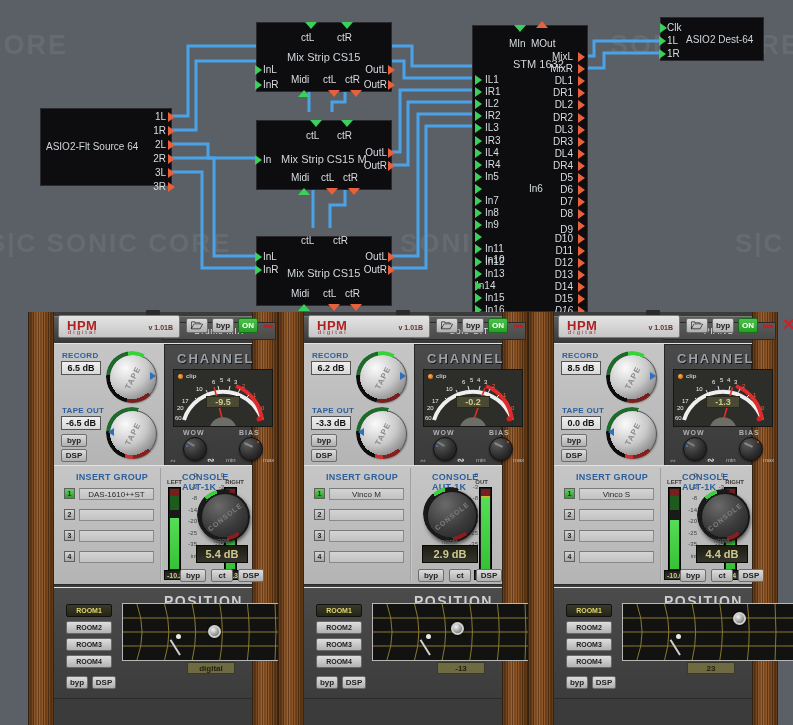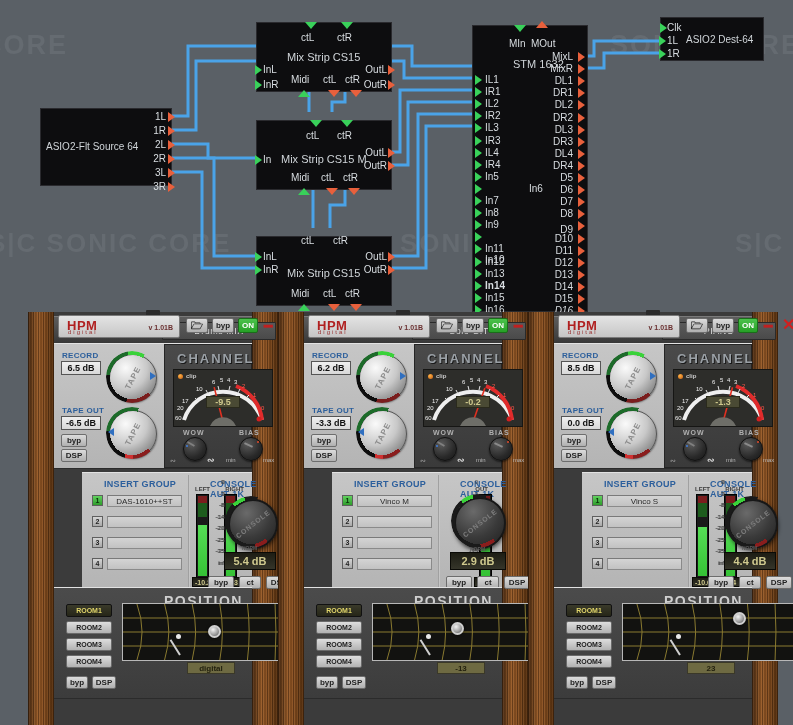--- a/index.html
+++ b/index.html
@@ -61,21 +61,21 @@
   .namefield{position:absolute;left:108px;top:5px;width:112px;height:16px;
              background:linear-gradient(#5a5a5a,#4a4a4a);
              border:1px solid #2a2a2a;border-radius:1px;
              color:#dadada;font-size:9px;text-align:center;line-height:16px;
              letter-spacing:.5px;}
 
   .sec{position:absolute;left:0;right:0;
        background:linear-gradient(#c6c6c6,#b4b4b4);
        border-top:1px solid #e2e2e2;border-bottom:1px solid #2b2b2b;}
   .sec1{top:31px;height:124px;}
-  .sec2{top:160px;height:118px;margin-left:28px;}
+  .sec2{top:153px;height:118px;}
   .sec3{top:275px;height:110px;
         background:linear-gradient(#4b4b4b,#3c3c3c);}
   .sec4{top:386px;height:27px;background:#3b3b3b;border:none;}
 
   .lbl{position:absolute;color:#2c5f9c;font-size:8px;font-weight:bold;
        letter-spacing:.3px;}
   .lcd{position:absolute;background:linear-gradient(#1d1d14,#35352a);
        border:1px solid #0a0a06;color:#cfc98e;font-size:9px;
        text-align:center;font-weight:bold;box-sizing:border-box;}
   .lcdw{position:absolute;background:linear-gradient(#f0f0f0,#d8d8d8);
@@ -319,21 +319,21 @@
         <div class="pin" style="left: 12px; top: 193.2px;">In9</div>
         <div class="tri r-in" style="left: 2px; top: 194.2px;"></div>
         <div class="pin" style="left: 12px; top: 205.3px; margin-top: 23px;">In10</div>
         <div class="tri r-in" style="left: 2px; top: 206.3px;"></div>
         <div class="pin" style="left: 12px; top: 217.4px;">In11</div>
         <div class="tri r-in" style="left: 2px; top: 218.4px;"></div>
         <div class="pin" style="left: 12px; top: 229.5px;">In12</div>
         <div class="tri r-in" style="left: 2px; top: 230.5px;"></div>
         <div class="pin" style="left: 12px; top: 241.6px;">In13</div>
         <div class="tri r-in" style="left: 2px; top: 242.6px;"></div>
-        <div class="pin" style="left: 12px; top: 253.7px; font-weight: bold;">In14</div>
+        <div class="pin" style="left: 3px; top: 253.7px;">In14</div>
         <div class="tri r-in" style="left: 2px; top: 254.7px;"></div>
         <div class="pin" style="left: 12px; top: 265.8px;">In15</div>
         <div class="tri r-in" style="left: 2px; top: 266.8px;"></div>
         <div class="pin" style="left: 12px; top: 277.9px;">In16</div>
         <div class="tri r-in" style="left: 2px; top: 278.9px;"></div>
       </div>
     <div id="stm-out">
         <div class="pin" style="right: 14px; top: 25px;">MixL</div>
         <div class="tri r-out" style="right: 2px; top: 26px;"></div>
         <div class="pin" style="right: 14px; top: 37.1px;">MixR</div>

